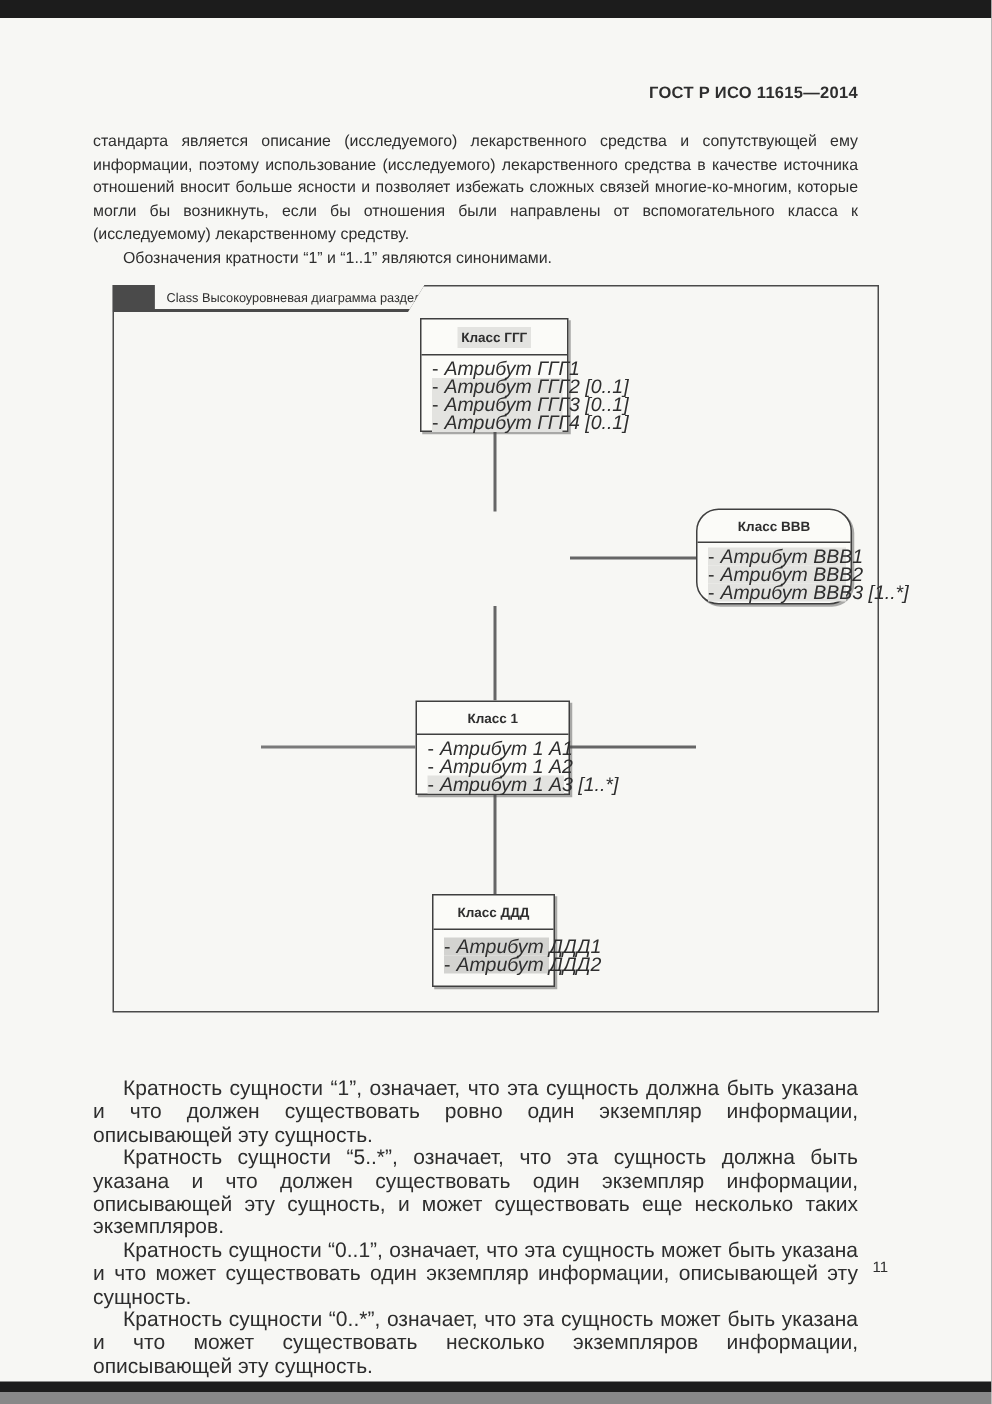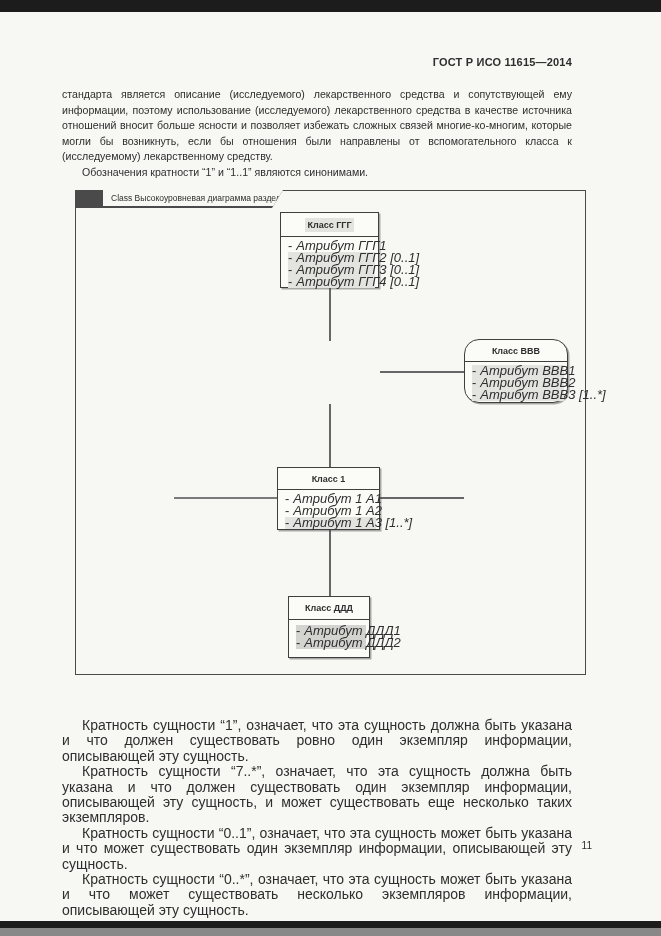--- a/index.html
+++ b/index.html
@@ -140,19 +140,19 @@
       </div>
     <ul class="uml-attrs">
       <li class="hl-mid">Атрибут ДДД1</li>
       <li class="hl-mid">Атрибут ДДД2</li>
     </ul>
   </div>
 
 
   <div class="textblock-bottom">
     <p class="indent">Кратность сущности “1”, означает, что эта сущность должна быть указана и что должен существовать ровно один экземпляр информации, описывающей эту сущность.</p>
-    <p class="indent">Кратность сущности “7..*”, означает, что эта сущность должна быть указана и что должен существовать один экземпляр информации, описывающей эту сущность, и может существовать еще несколько таких экземпляров.</p>
+    <p class="indent">Кратность сущности “5..*”, означает, что эта сущность должна быть указана и что должен существовать один экземпляр информации, описывающей эту сущность, и может существовать еще несколько таких экземпляров.</p>
     <p class="indent">Кратность сущности “0..1”, означает, что эта сущность может быть указана и что может существовать один экземпляр информации, описывающей эту сущность.</p>
     <p class="indent">Кратность сущности “0..*”, означает, что эта сущность может быть указана и что может существовать несколько экземпляров информации, описывающей эту сущность.</p>
   </div>
 
   <div class="page-num">11</div>
 </div>
 
 </body></html>

